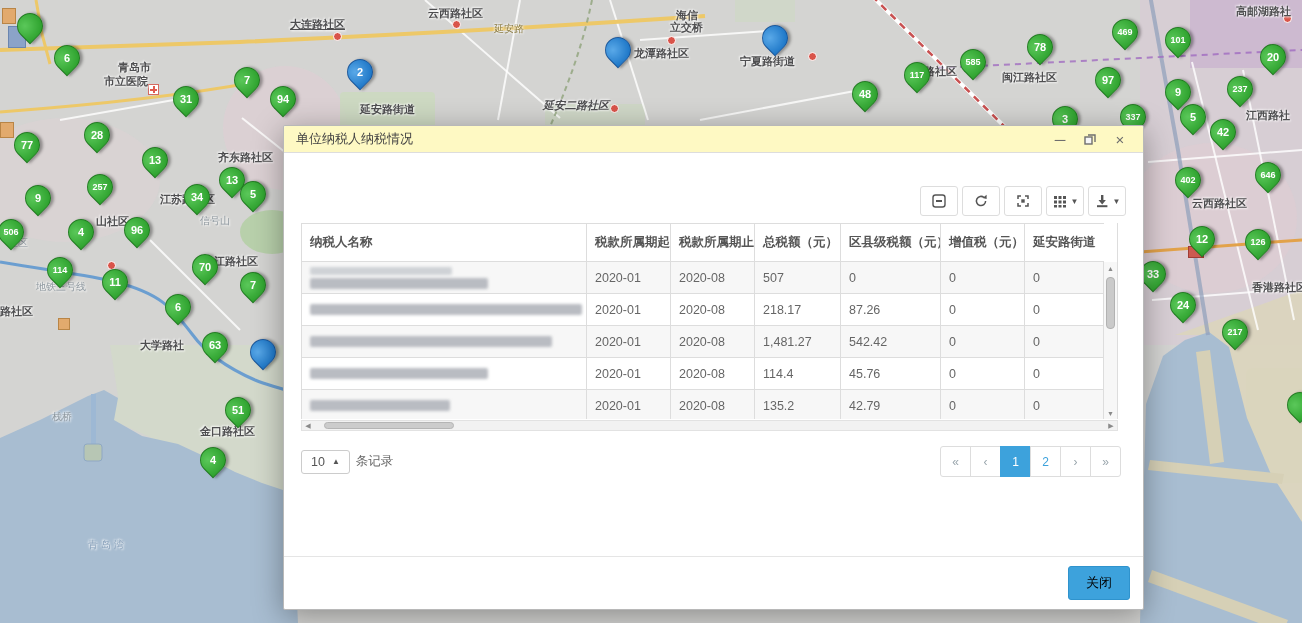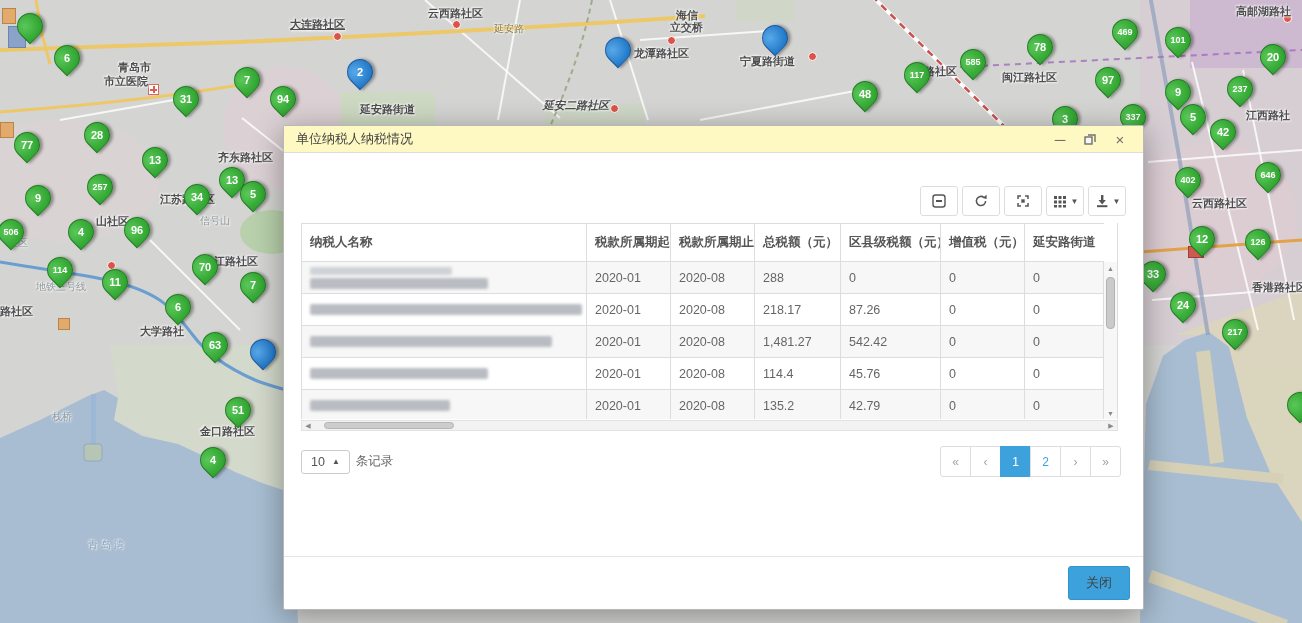--- a/index.html
+++ b/index.html
@@ -77,21 +77,21 @@
   .pager-buttons { display: flex; }
   .pbtn { min-width: 31px; height: 31px; border: 1px solid #ddd; background: #fff; display: flex; align-items: center;
           justify-content: center; font-size: 12px; color: #9aa6ad; margin-left: -1px; cursor: pointer; padding: 0 6px; }
   .pbtn.num { color: #3da2dc; }
   .pbtn.active { background: #3da2dc; border-color: #3da2dc; color: #fff; }
   .pbtn:first-child { border-radius: 3px 0 0 3px; }
   .pbtn:last-child { border-radius: 0 3px 3px 0; }
 
   .modal-footer { height: 53px; border-top: 1px solid #e5e5e5; display: flex; align-items: center;
                   justify-content: flex-end; padding: 0 13px; }
-  .close-btn { background: #3da2dc; color: #404040; border: 1px solid #2f93cd; border-radius: 3px; padding: 7px 17px;
+  .close-btn { background: #3da2dc; color: #000000; border: 1px solid #2f93cd; border-radius: 3px; padding: 7px 17px;
                font-size: 13px; cursor: pointer; }
 </style>
 </head>
 <body>
 
 <div id="stage">
 
   <svg id="mapsvg" width="1302" height="623" viewBox="0 0 1302 623">
 
     <rect x="1140" y="0" width="162" height="345" fill="#d9c7d5" opacity="0.5"></rect>
@@ -163,21 +163,21 @@
       <span class="maplabel" style="left: 543px; top: 98px; font-style: italic;">延安二路社区</span>
       <span class="maplabel" style="left: 740px; top: 54px;">宁夏路街道</span>
       <span class="maplabel" style="left: 360px; top: 102px;">延安路街道</span>
       <span class="maplabel" style="left: 118px; top: 60px;">青岛市</span>
       <span class="maplabel" style="left: 104px; top: 74px;">市立医院</span>
       <span class="maplabel" style="left: 218px; top: 150px;">齐东路社区</span>
       <span class="maplabel" style="left: 160px; top: 192px;">江苏路社区</span>
       <span class="maplabel" style="left: 96px; top: 214px;">山社区</span>
       <span class="maplabel faint" style="left: 200px; top: 214px;">信号山</span>
       <span class="maplabel" style="left: 214px; top: 254px;">江路社区</span>
-      <span class="maplabel" style="left: 140px; top: 324px; text-align: right;">大学路社</span>
+      <span class="maplabel" style="left: 140px; top: 338px; text-align: right;">大学路社</span>
       <span class="maplabel" style="left: 200px; top: 424px;">金口路社区</span>
       <span class="maplabel" style="left: 0px; top: 304px;">路社区</span>
       <span class="maplabel faint" style="left: 8px; top: 236px;">社区</span>
       <span class="maplabel faint" style="left: 36px; top: 280px;">地铁三号线</span>
       <span class="maplabel faint" style="left: 52px; top: 410px;">栈桥</span>
       <span class="maplabel water" style="left: 88px; top: 538px;">青岛湾</span>
       <span class="maplabel" style="left: 1236px; top: 4px;">高邮湖路社</span>
       <span class="maplabel" style="left: 1192px; top: 196px;">云西路社区</span>
       <span class="maplabel" style="left: 1246px; top: 108px;">江西路社</span>
       <span class="maplabel" style="left: 1252px; top: 280px;">香港路社区</span>
@@ -432,21 +432,21 @@
                   </tr>
                 </thead>
               <tbody id="tbody">
                   <tr>
                     <td>
                       <div class="redact light" style="width: 142.4px;"></div>
                       <div class="redact" style="width: 178px;"></div>
                     </td>
                     <td>2020-01</td>
                     <td>2020-08</td>
-                    <td>288</td>
+                    <td>507</td>
                     <td>0</td>
                     <td>0</td>
                     <td>0</td>
                   </tr>
                   <tr>
                     <td>
                       <div class="redact" style="width: 272px;"></div>
                     </td>
                     <td>2020-01</td>
                     <td>2020-08</td>

